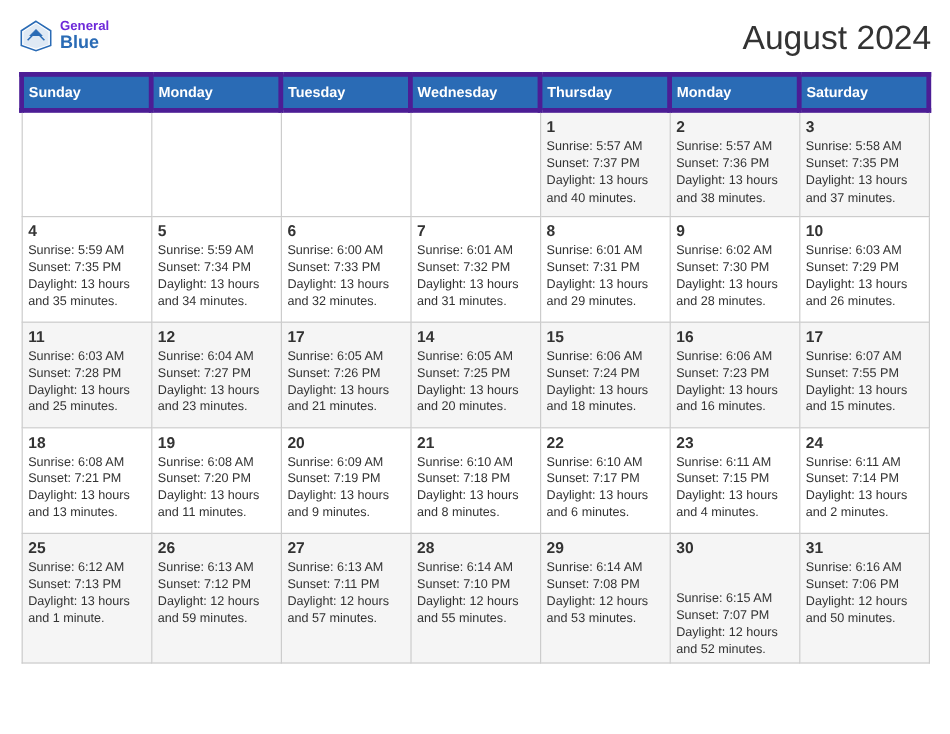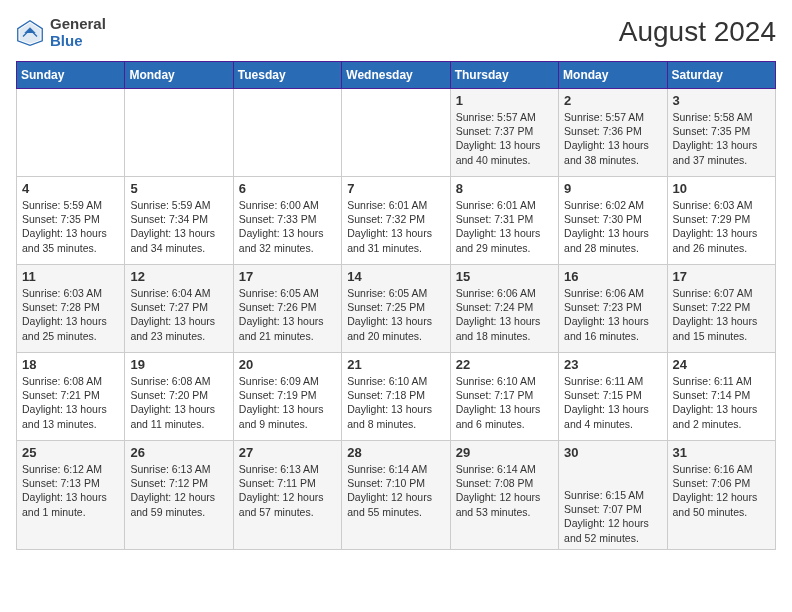--- a/index.html
+++ b/index.html
@@ -20,23 +20,23 @@
       display: flex;
       align-items: center;
       gap: 6px;
     }
     .logo-text {
       display: flex;
       flex-direction: column;
       line-height: 1.1;
     }
     .logo-general {
-      font-size: 15px;
+      font-size: 11px;
       font-weight: bold;
-      color: #404040;
+      color: #6d28d9;
     }
     .logo-blue {
       font-size: 15px;
       font-weight: bold;
       color: #2a6bb5;
     }
     .logo-icon {
       width: 28px;
       height: 28px;
     }
@@ -57,21 +57,21 @@
       border-collapse: collapse;
       font-size: 11px;
     }
     .calendar thead th {
       background: #2a6bb5;
       color: #fff;
       padding: 6px 4px;
       text-align: left;
       font-size: 12px;
       font-weight: bold;
-      border: 1px solid #4c1d95;
+      border: 4px solid #4c1d95;
     }
     .calendar tbody td {
       border: 1px solid #ccc;
       vertical-align: top;
       padding: 4px 5px;
       width: 108px;
       min-height: 80px;
       height: 88px;
     }
     .calendar tbody tr:nth-child(odd) td {
@@ -247,21 +247,21 @@
         <td>
           <span class="day-number">16</span>
           <div class="day-info" style="white-space: pre-line;">Sunrise: 6:06 AM
 Sunset: 7:23 PM
 Daylight: 13 hours
 and 16 minutes.</div>
         </td>
         <td>
           <span class="day-number">17</span>
           <div class="day-info" style="white-space: pre-line;">Sunrise: 6:07 AM
-Sunset: 7:22 PM
+Sunset: 7:55 PM
 Daylight: 13 hours
 and 15 minutes.</div>
         </td>
       </tr>
       <tr>
         <td>
           <span class="day-number">18</span>
           <div class="day-info" style="white-space: pre-line;">Sunrise: 6:08 AM
 Sunset: 7:21 PM
 Daylight: 13 hours

